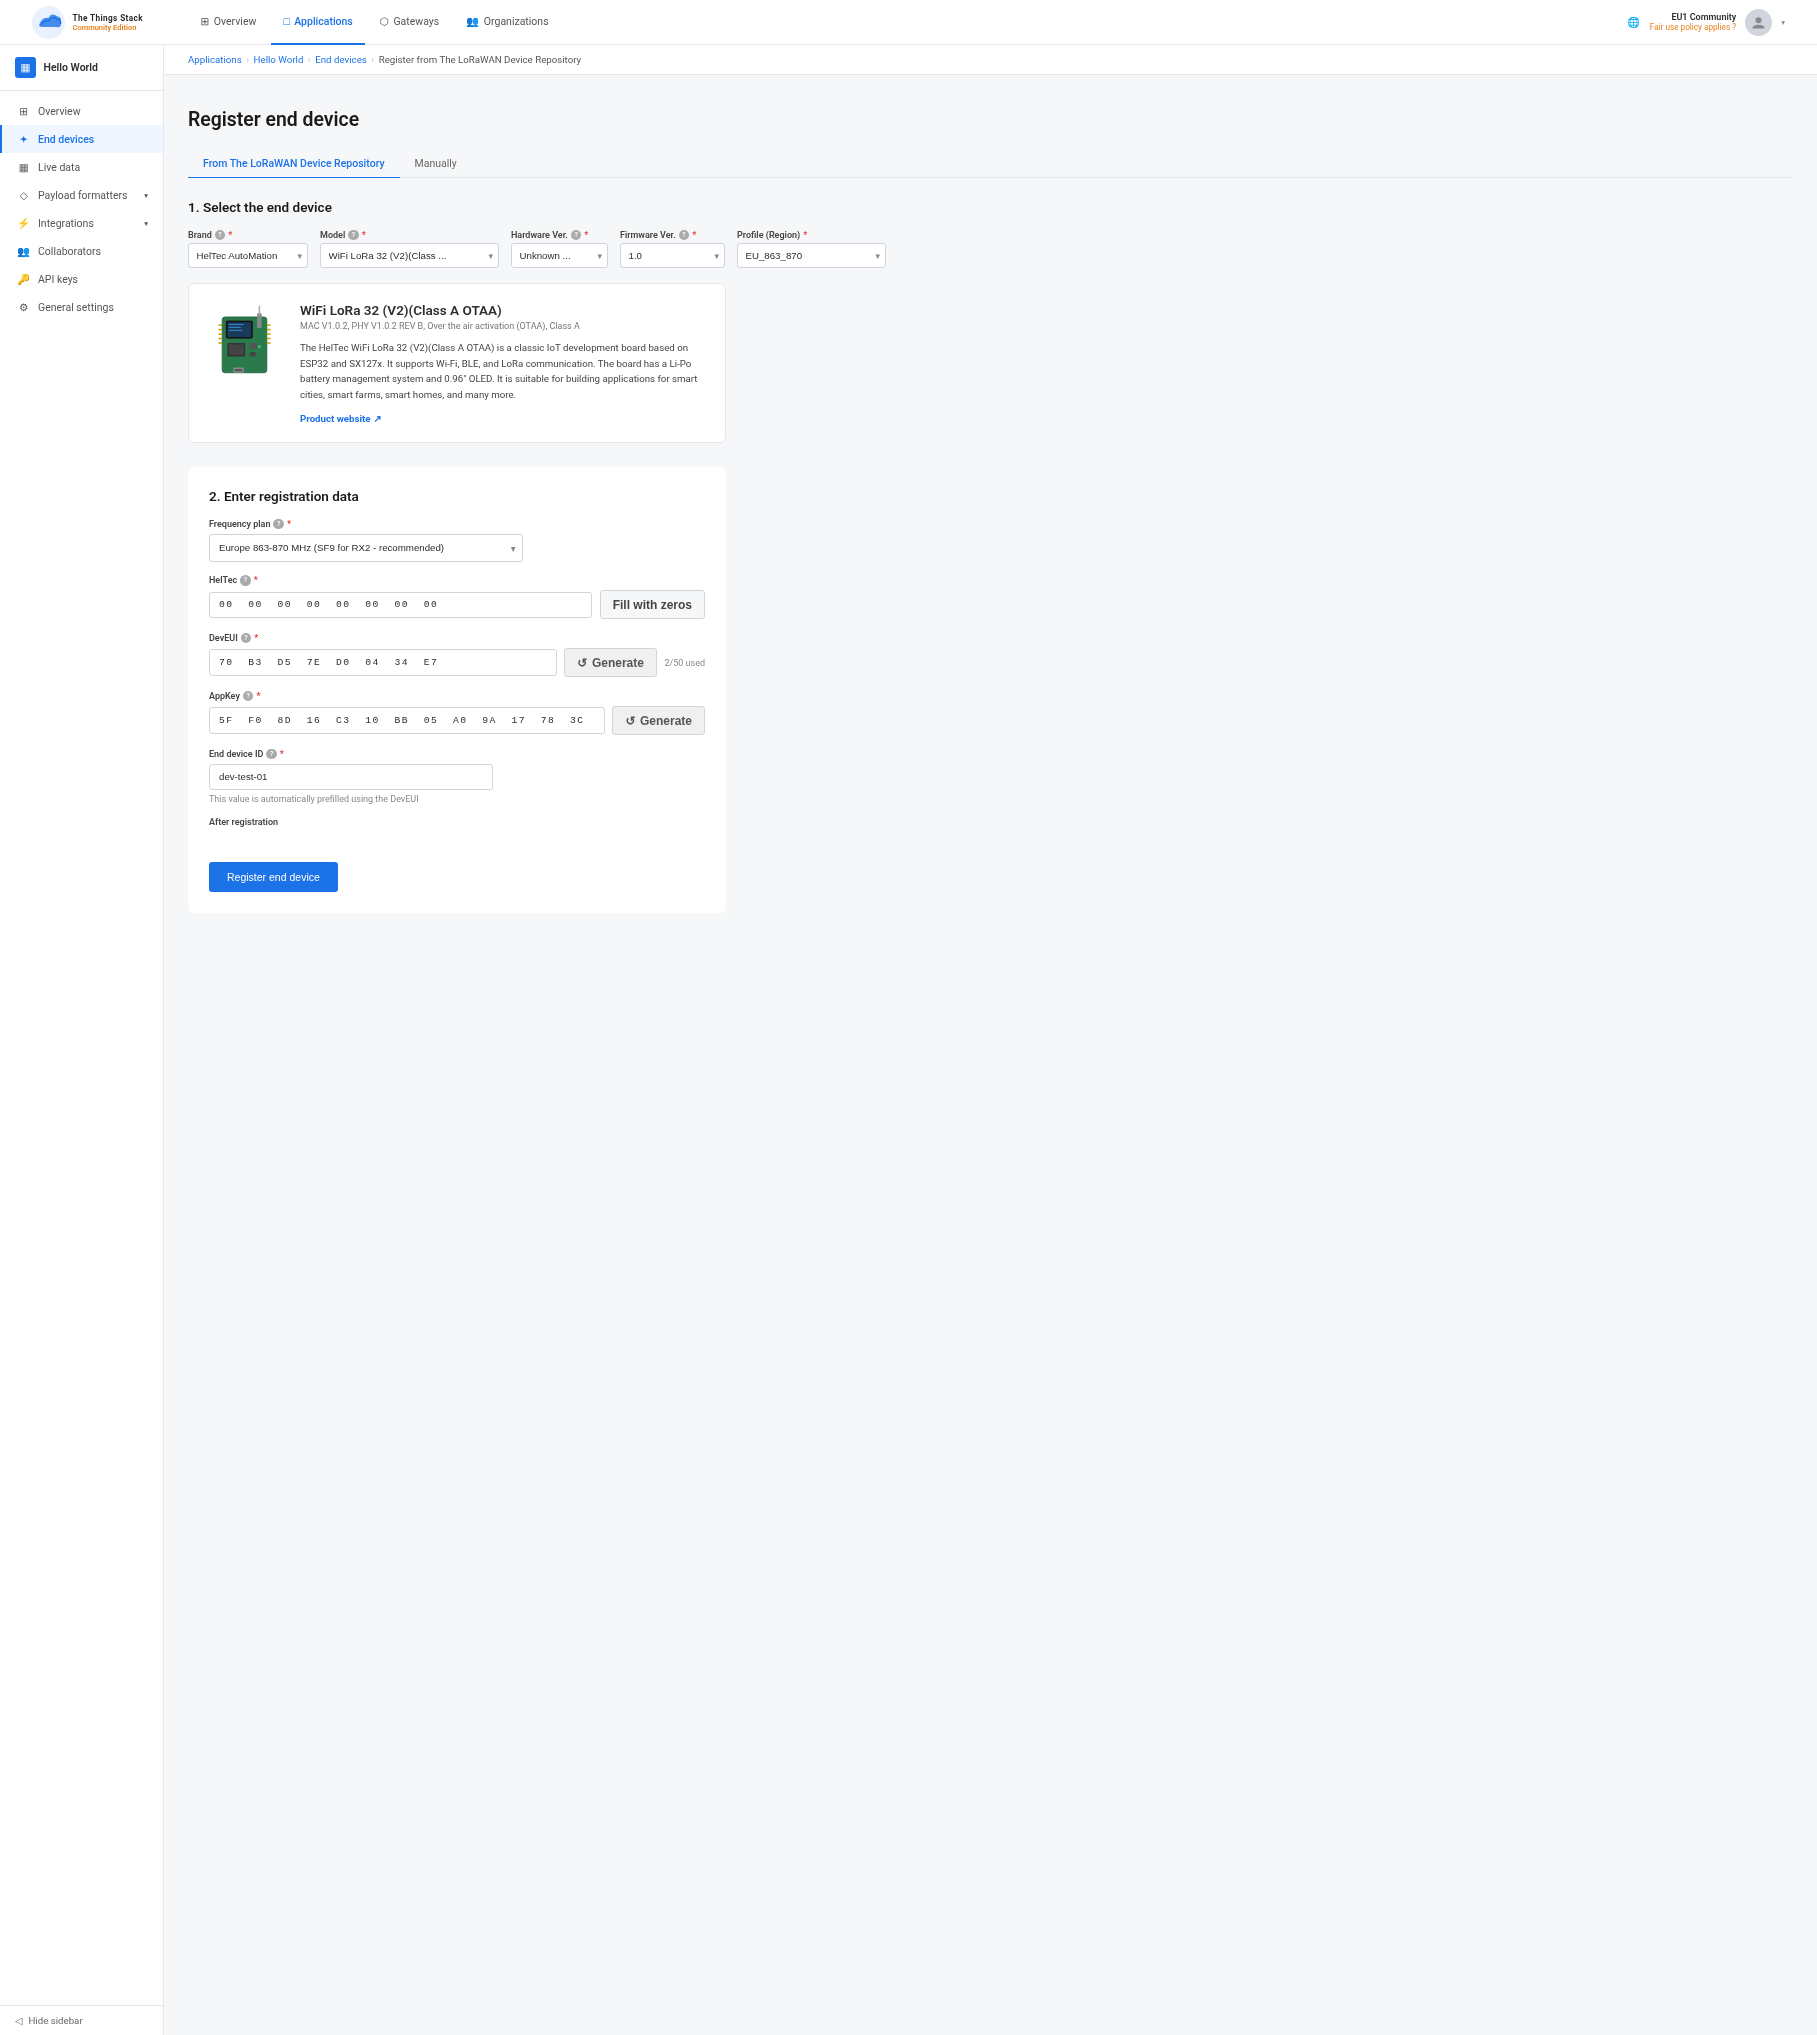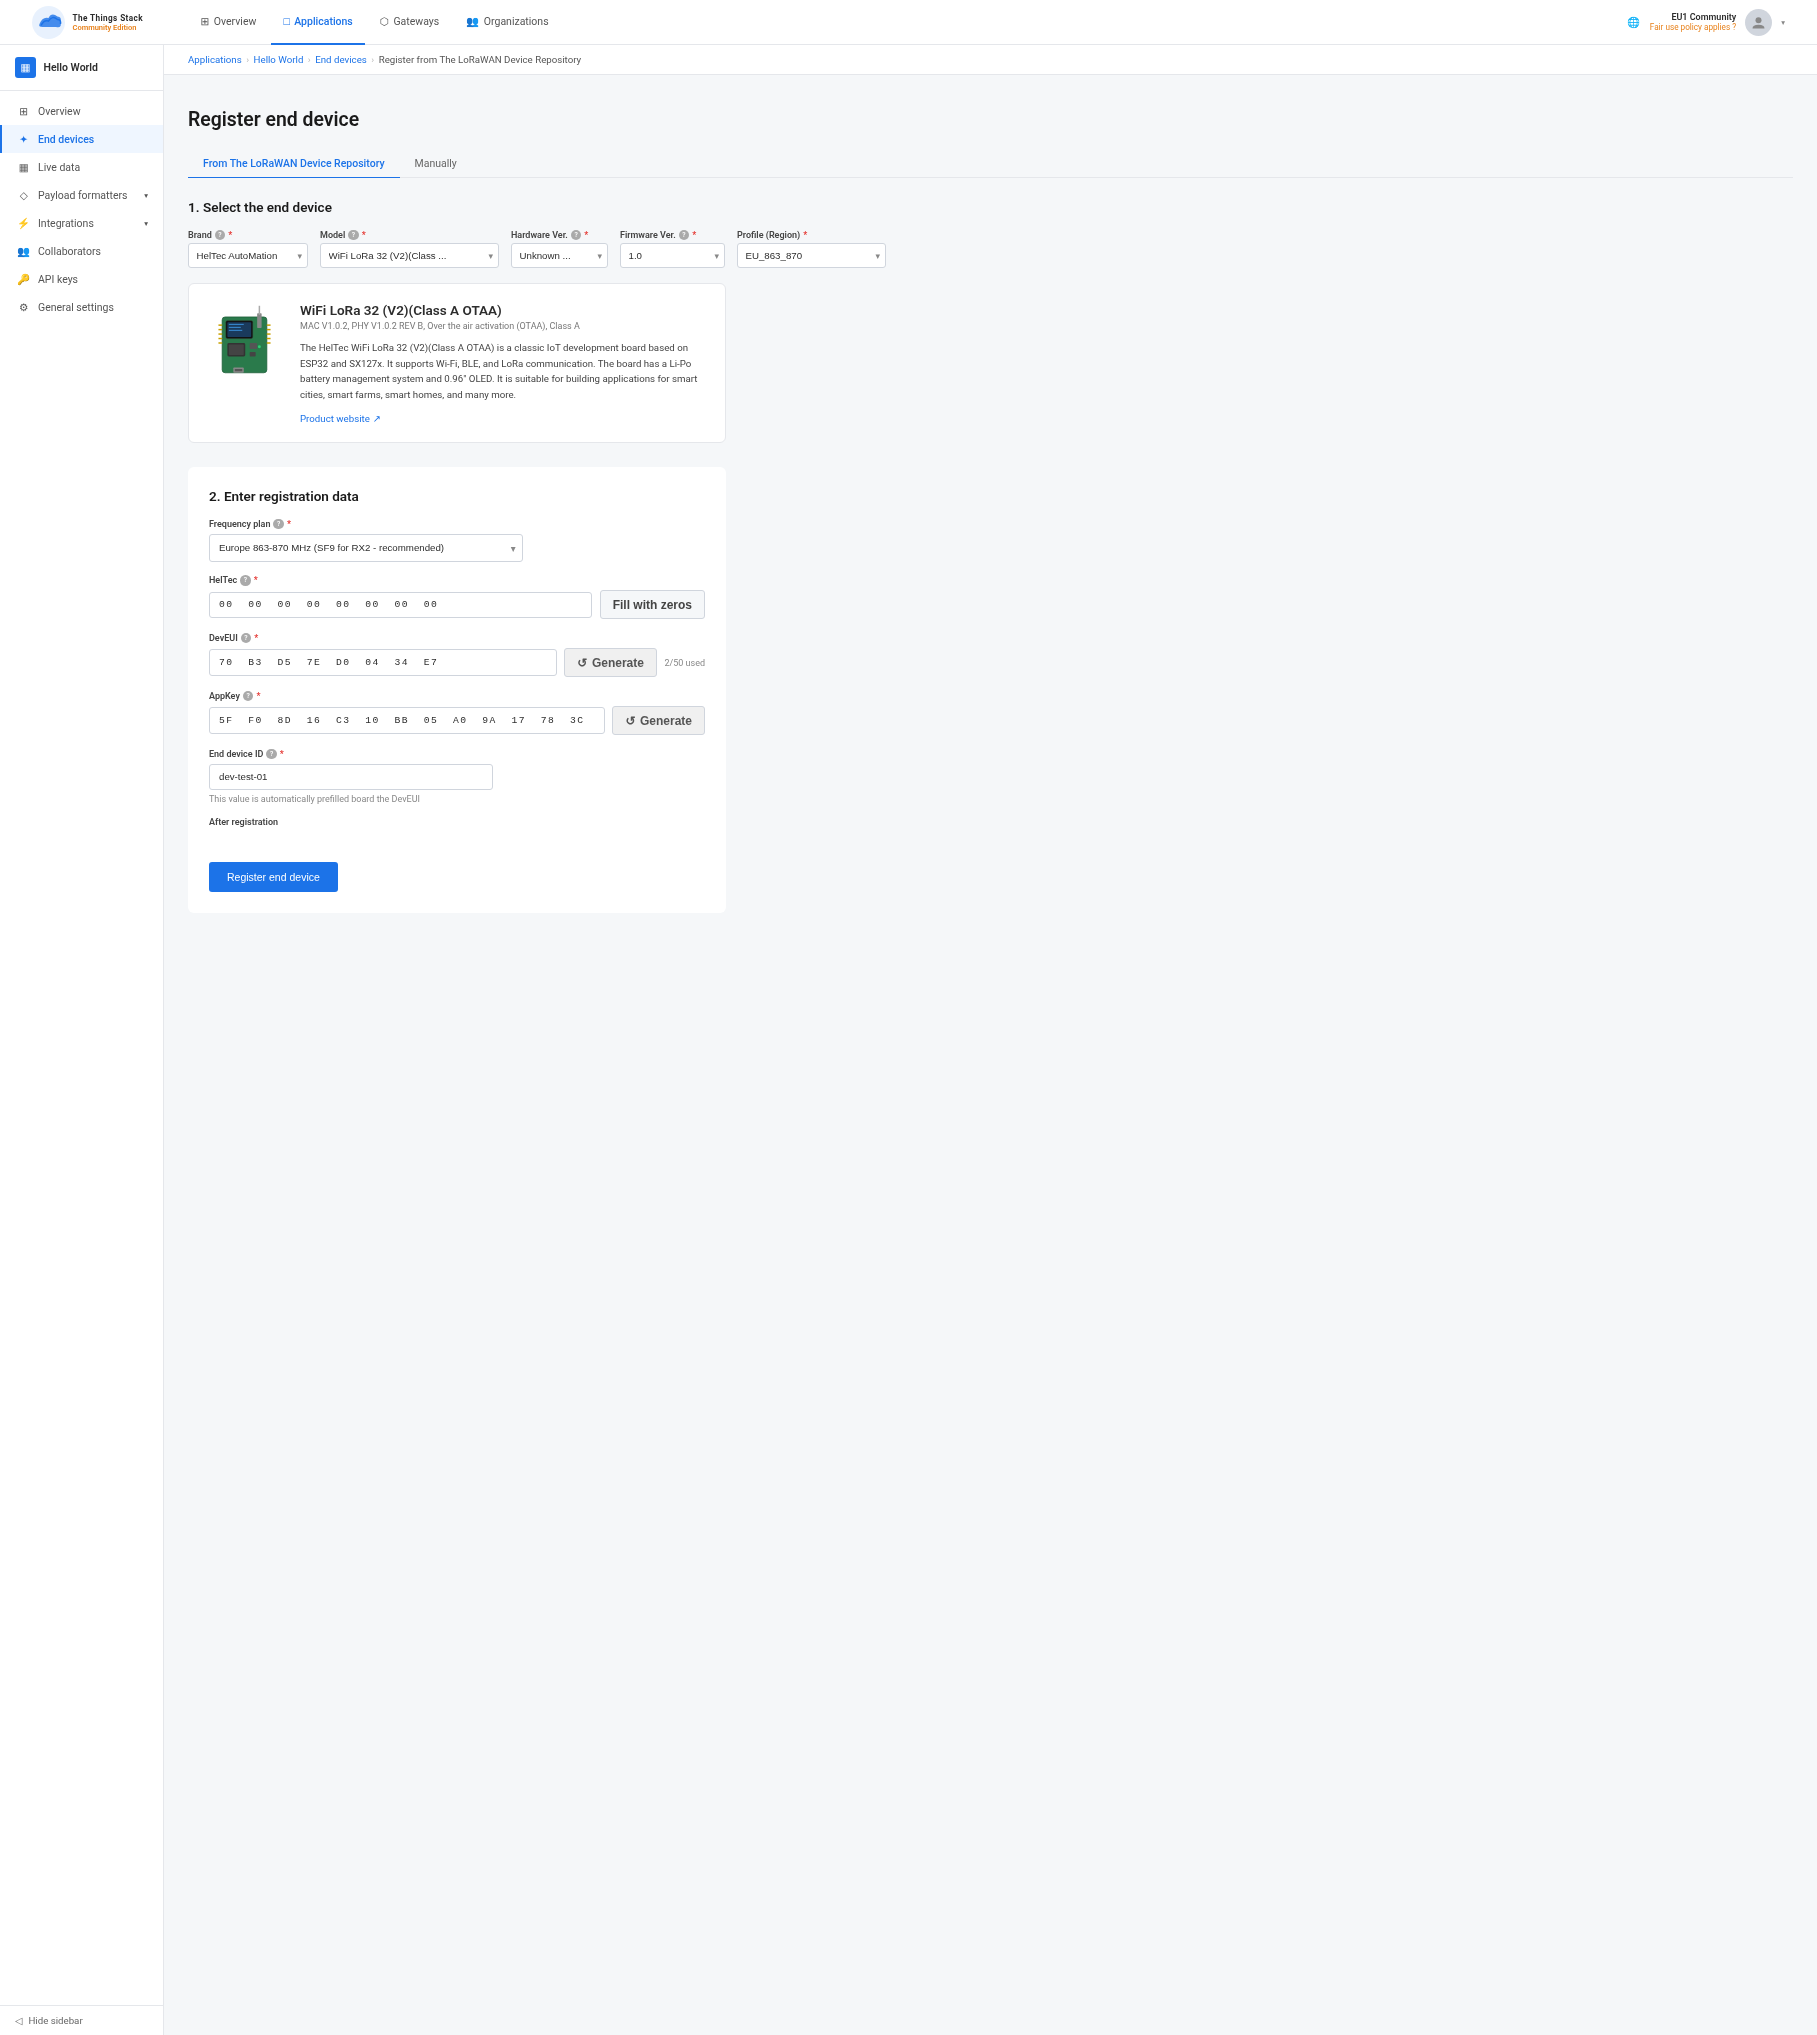--- a/index.html
+++ b/index.html
@@ -266,21 +266,21 @@
       height: 82px;
       flex-shrink: 0;
       display: flex;
       align-items: center;
       justify-content: center;
     }
     .device-info { flex: 1; }
     .device-name { font-size: 13.5px; font-weight: 600; margin-bottom: 3px; }
     .device-subtitle { font-size: 9px; color: #777; margin-bottom: 9px; }
     .device-desc { font-size: 9.7px; color: #444; line-height: 1.6; margin-bottom: 10.5px; }
-    .device-link { color: #1c73e8; font-size: 9.7px; cursor: pointer; display: flex; align-items: center; gap: 3px; }
+    .device-link { color: #1c73e8; font-size: 9.7px; cursor: pointer; display: flex; align-items: center; gap: 3px; font-weight: bold; }
 
     
     .section2 {
       background: #fff;
       border-radius: 6px;
       padding: 21px;
       max-width: 538px;
     }
     .form-field-full { margin-bottom: 13.5px; }
     .freq-select-wrapper { position: relative; width: 314px; }
@@ -692,21 +692,21 @@
         </div>
 
         
         <div class="form-field-full">
           <label class="form-label" style="margin-bottom:4.5px;display:flex;align-items:center;gap:3px;">
             <span>End device ID</span>
             <span class="info-icon">?</span>
             <span class="required">*</span>
           </label>
           <input class="text-input" type="text" value="dev-test-01" style="">
-          <p class="field-hint">This value is automatically prefilled board the DevEUI</p>
+          <p class="field-hint">This value is automatically prefilled using the DevEUI</p>
         </div>
 
         
         <div class="form-field-full">
           <div class="form-label" style="margin-bottom:7.5px;">After registration</div>
         </div>
 
         
         <button class="register-btn">
           <span>Register end device</span>

